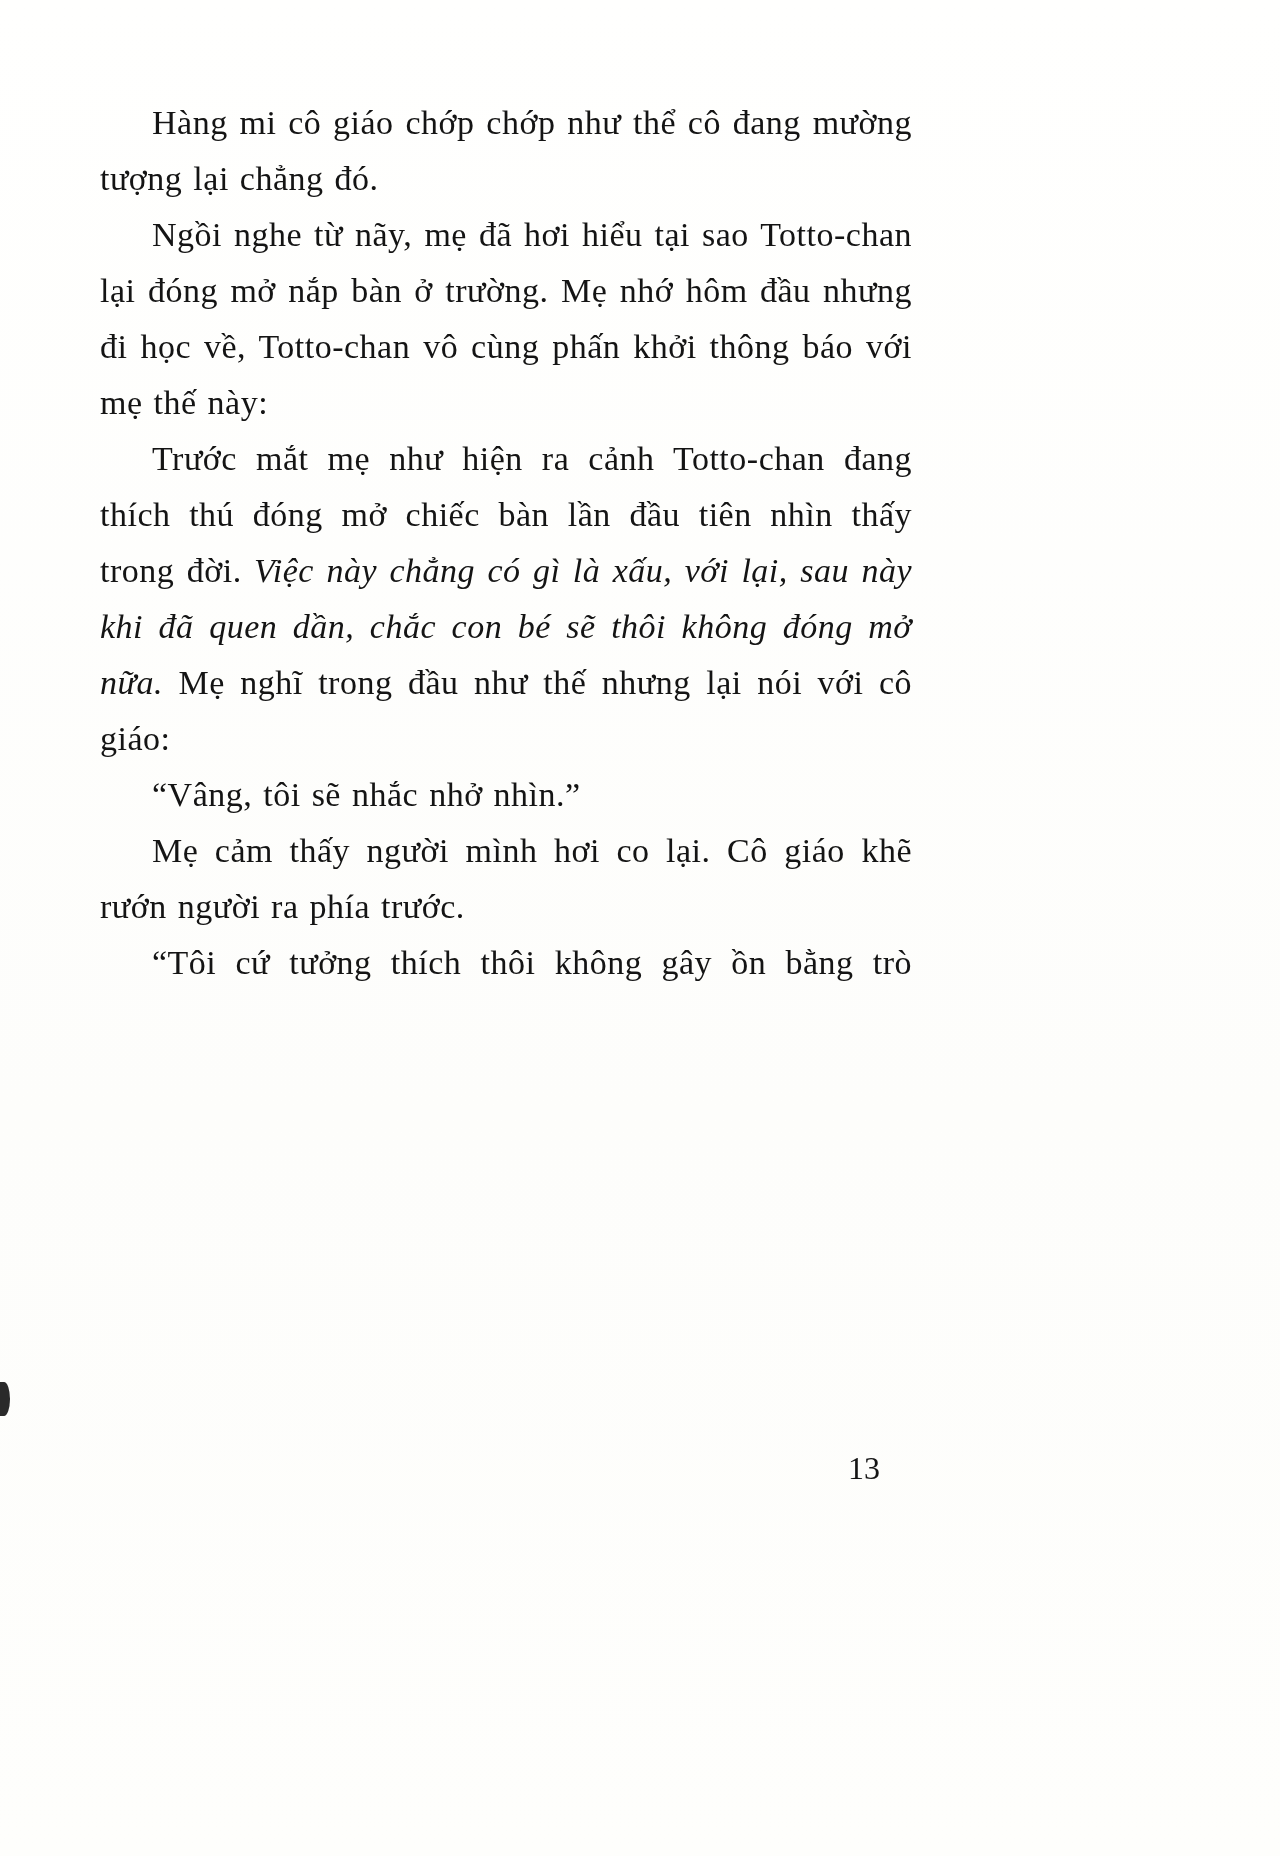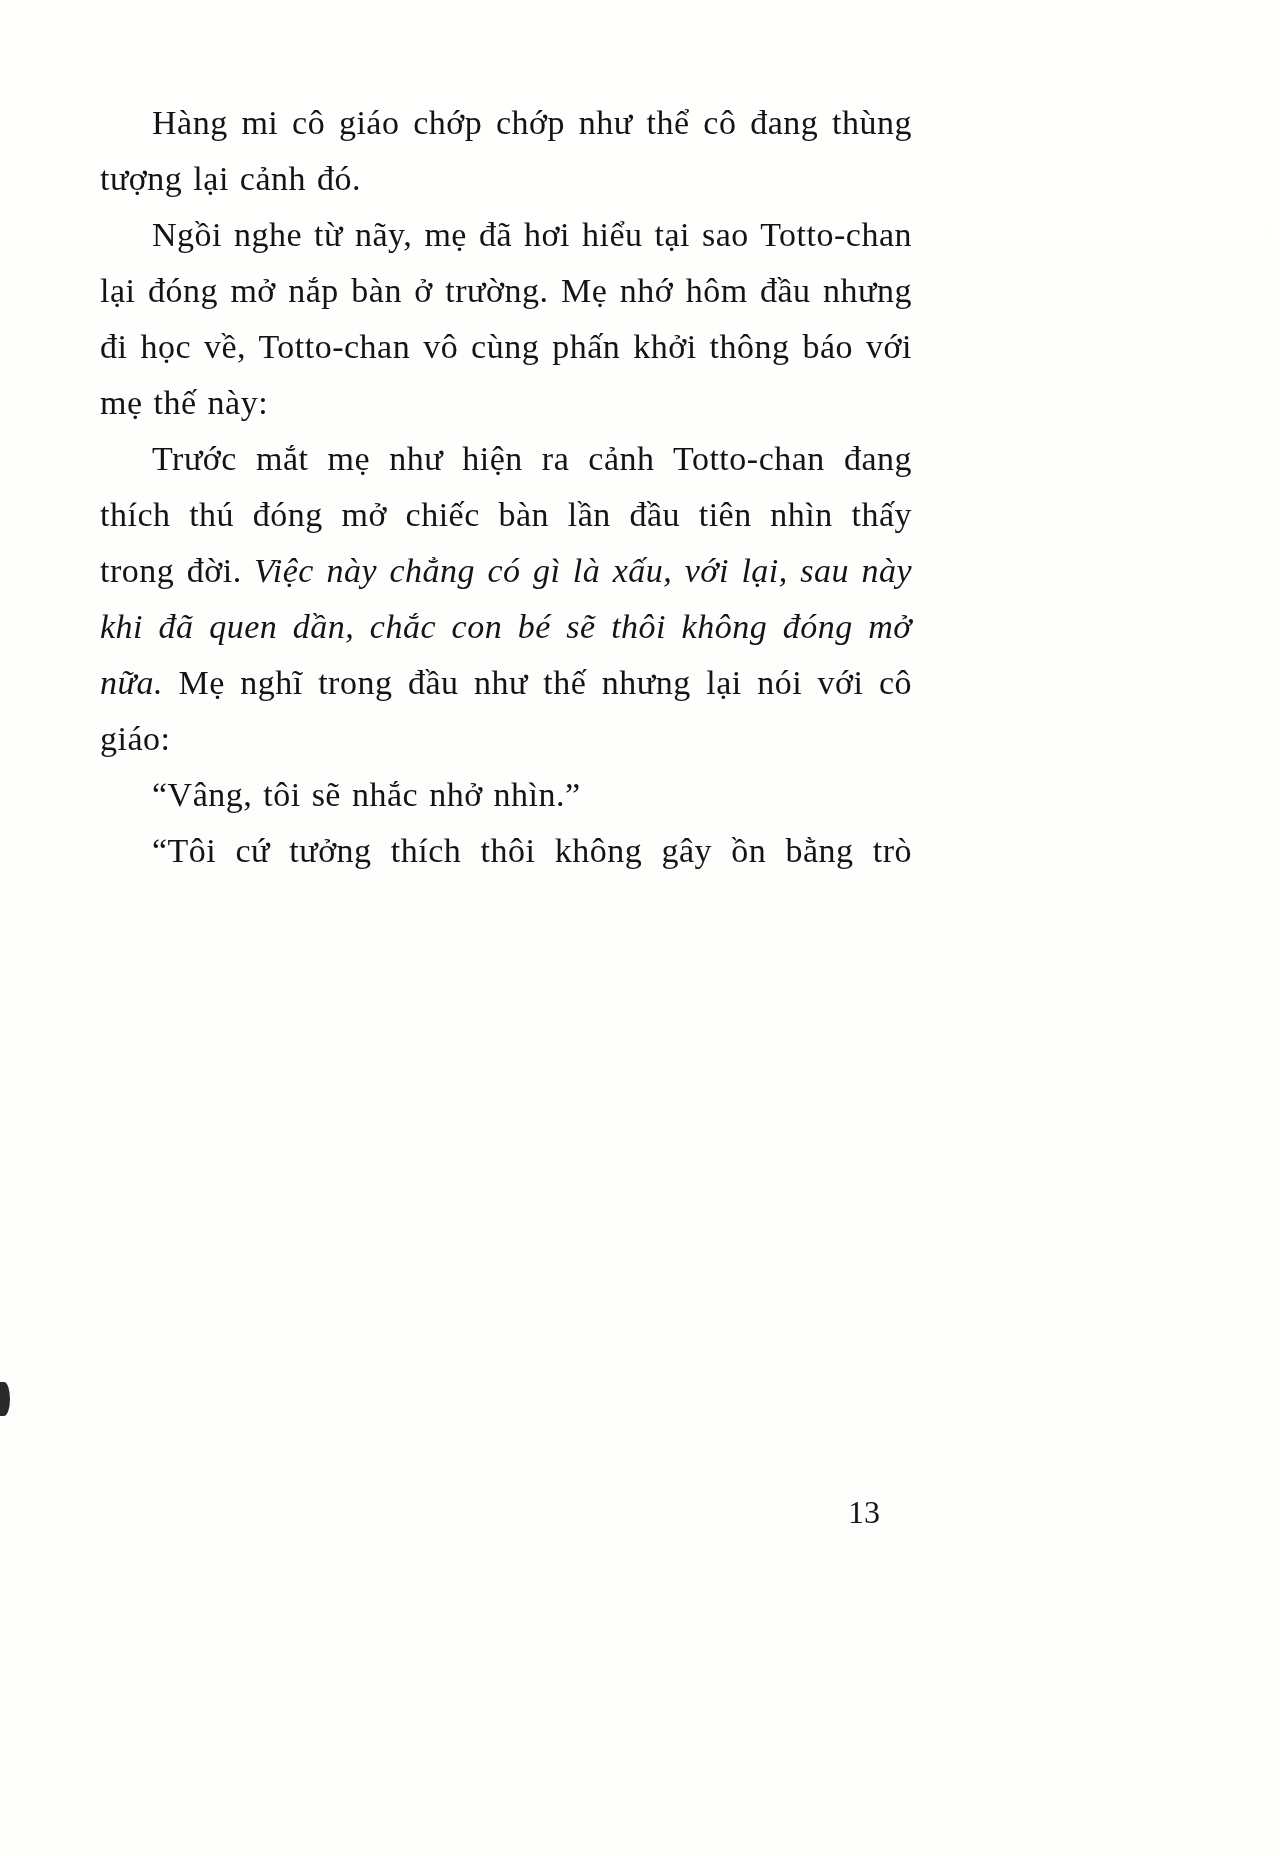--- a/index.html
+++ b/index.html
@@ -41,38 +41,38 @@
   .italic {
     font-style: italic;
   }
   .page-number {
     position: absolute;
     left: 848px;
     top: 1450px;
     font-family: "Liberation Serif", "DejaVu Serif", serif;
     font-size: 32px;
     color: #141414;
-    margin-top: 44px;
   }
   .scan-artifact {
     position: absolute;
     left: 0;
     top: 1382px;
     width: 10px;
     height: 34px;
     background: #2a2a2a;
     border-radius: 0 60% 60% 0 / 0 50% 50% 0;
   }
 </style>
 </head>
 <body>
 
 <div class="scan-page">
   <div class="scan-artifact"></div>
   <div class="page-text">
-      <p><span>Hàng mi cô giáo chớp chớp như thể cô đang thùng tượng lại cảnh đó.</span></p>
+      <p><span>Hàng mi cô giáo chớp chớp như thể cô đang mường tượng lại chẳng đó.</span></p>
       <p><span>Ngồi nghe từ nãy, mẹ đã hơi hiểu tại sao Totto-chan lại đóng mở nắp bàn ở trường. Mẹ nhớ hôm đầu nhưng đi học về, Totto-chan vô cùng phấn khởi thông báo với mẹ thế này:</span></p>
       <p><span>Trước mắt mẹ như hiện ra cảnh Totto-chan đang thích thú đóng mở chiếc bàn lần đầu tiên nhìn thấy trong đời. </span><span class="italic">Việc này chẳng có gì là xấu, với lại, sau này khi đã quen dần, chắc con bé sẽ thôi không đóng mở nữa.</span><span> Mẹ nghĩ trong đầu như thế nhưng lại nói với cô giáo:</span></p>
       <p><span>“Vâng, tôi sẽ nhắc nhở nhìn.”</span></p>
+      <p><span>Mẹ cảm thấy người mình hơi co lại. Cô giáo khẽ rướn người ra phía trước.</span></p>
       <p><span>“Tôi cứ tưởng thích thôi không gây ồn bằng trò</span></p>
     </div>
   <div class="page-number">13</div>
 </div>
 
 </body></html>

